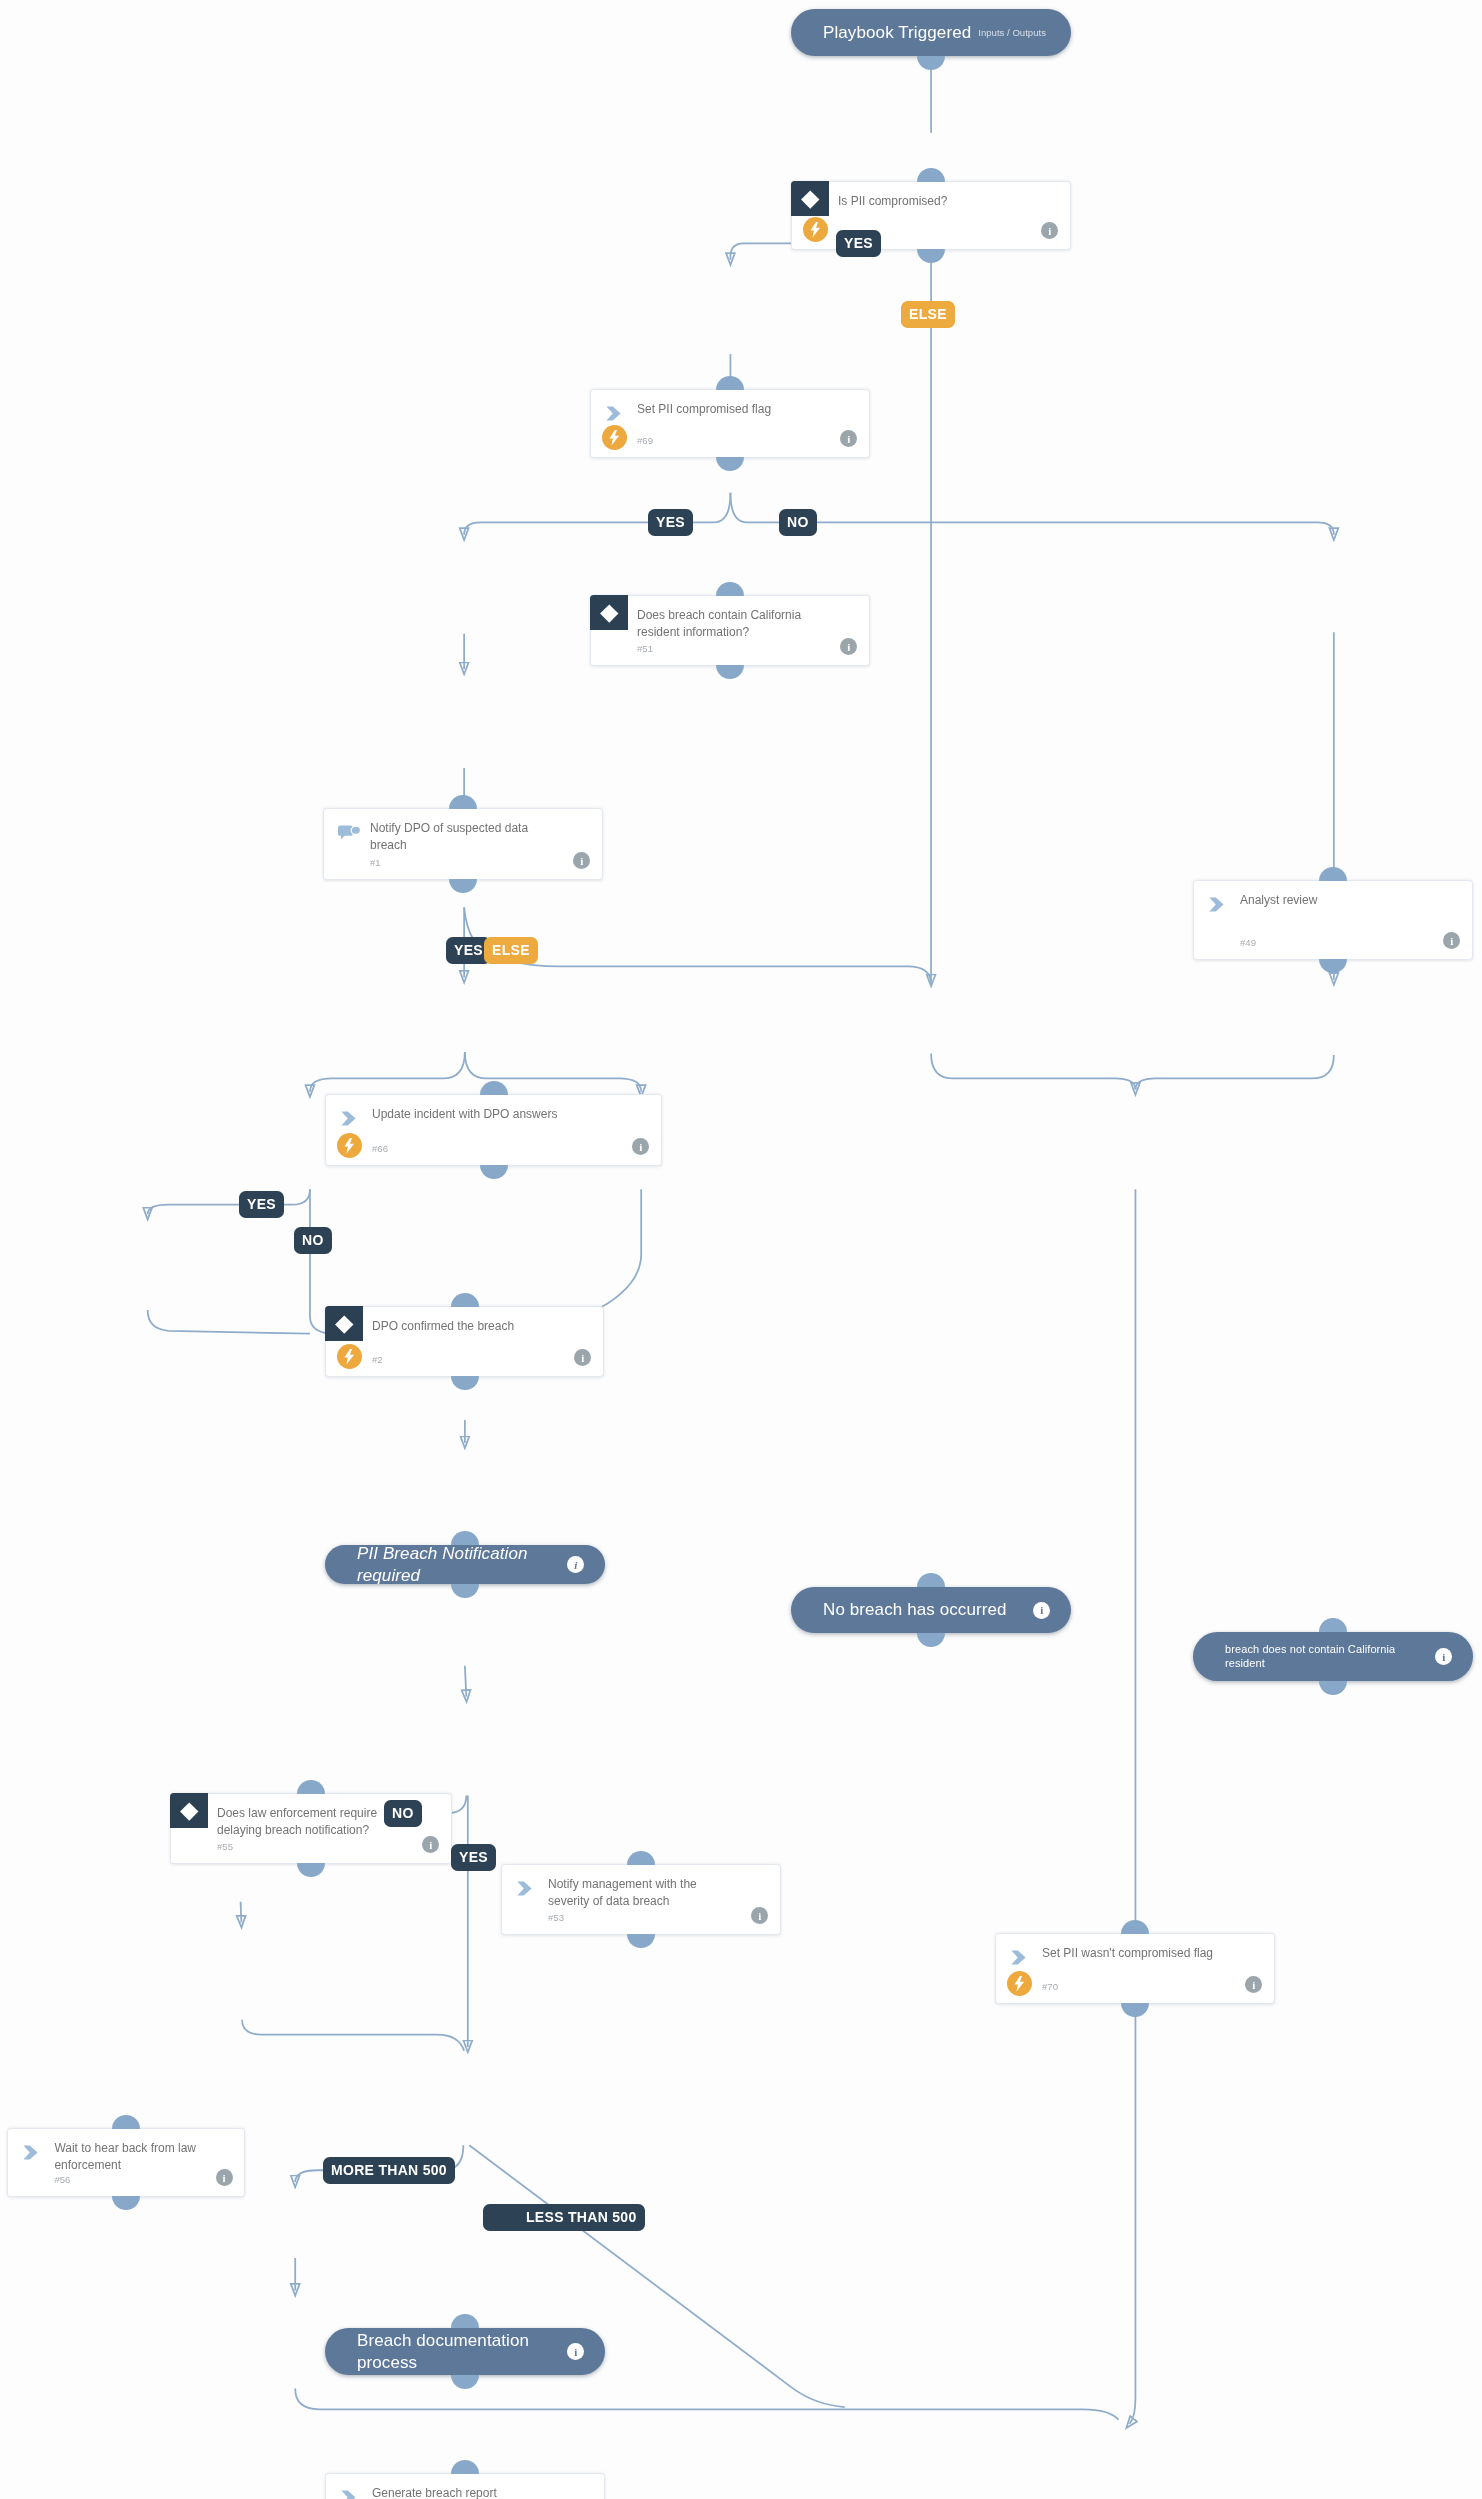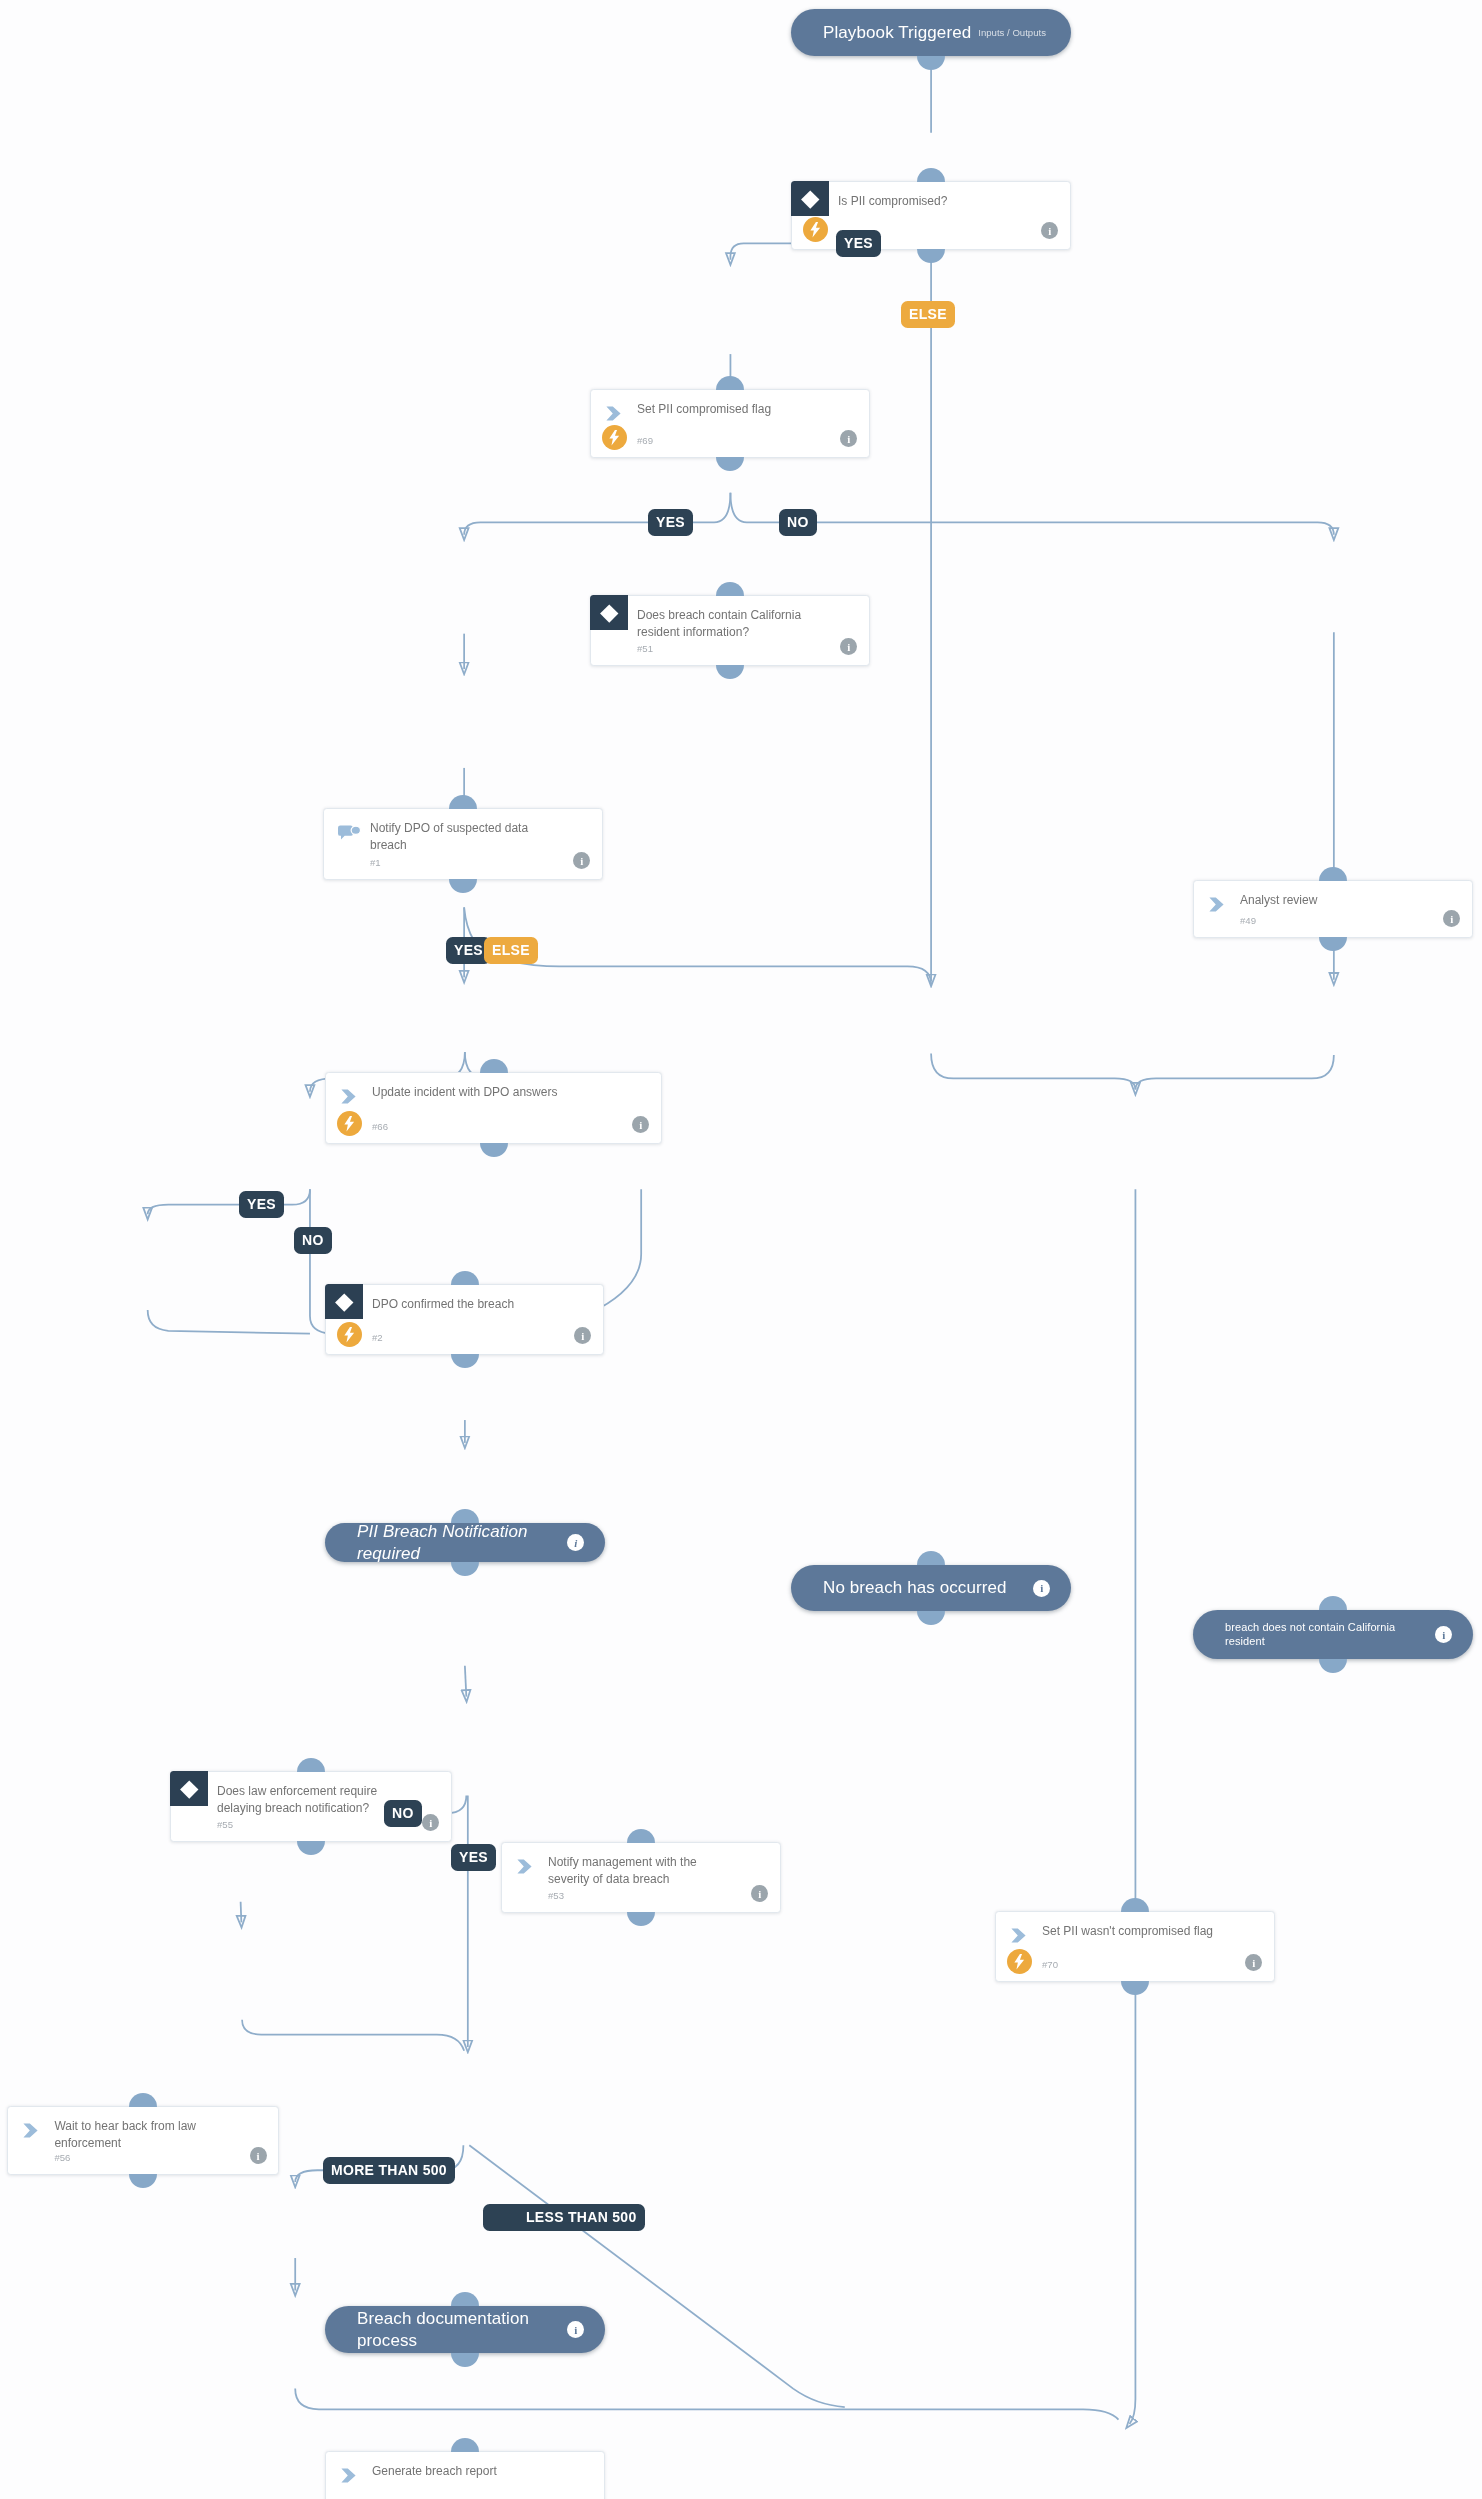--- a/index.html
+++ b/index.html
@@ -132,21 +132,21 @@
       <div class="port top"></div>
       <div class="port bottom"></div>
       <div class="icon-wrap"><svg width="23" height="20" viewBox="0 0 31 27">
           <path d="M3 2 h14 a3 3 0 0 1 3 3 v8 a3 3 0 0 1 -3 3 h-8 l-5 5 v-5 h-1 a3 3 0 0 1 -3 -3 v-8 a3 3 0 0 1 3 -3 z" fill="#9cbcda"></path>
           <ellipse cx="24" cy="8.5" rx="6.3" ry="5.6" fill="#9cbcda" stroke="#ffffff" stroke-width="1.6"></ellipse>
         </svg></div>
       <div class="title">Notify DPO of suspected data breach</div>
       <div class="num">#1</div>
       <div class="info">i</div>
     </div>
-    <div class="node card task" style="left: 1193px; top: 552px; width: 280px; height: 58px; padding-left: 45px;">
+    <div class="node card task" style="left: 1193px; top: 552px; width: 280px; height: 80px; padding-left: 45px;">
       <div class="port top"></div>
       <div class="port bottom"></div>
       <div class="icon-wrap"><svg width="17" height="17" viewBox="0 0 24 24">
           <path d="M2 2 L11 2 L22 12 L11 22 L2 22 L11 12 Z" fill="#9cbcda"></path>
         </svg></div>
       <div class="title">Analyst review</div>
       <div class="num">#49</div>
       <div class="info">i</div>
     </div>
     <div class="node card task" style="left: 325px; top: 686px; width: 337px; height: 72px;">
@@ -225,21 +225,21 @@
         </svg></div>
       <div class="title">Set PII wasn't compromised flag</div>
       <div class="num">#70</div>
       <div class="auto">
         <svg width="12.5" height="15.5" viewBox="0 0 18 22">
           <path d="M10 0 L2 12 h5 L5 22 L16 8 h-6 L13 0 z" fill="#ffffff"></path>
         </svg>
       </div>
       <div class="info">i</div>
     </div>
-    <div class="node card task" style="left: 7.4px; top: 1230px; width: 272px; height: 69px;">
+    <div class="node card task" style="left: 7.4px; top: 1230px; width: 238px; height: 69px;">
       <div class="port top"></div>
       <div class="port bottom"></div>
       <div class="icon-wrap"><svg width="17" height="17" viewBox="0 0 24 24">
           <path d="M2 2 L11 2 L22 12 L11 22 L2 22 L11 12 Z" fill="#9cbcda"></path>
         </svg></div>
       <div class="title">Wait to hear back from law enforcement</div>
       <div class="num">#56</div>
       <div class="info">i</div>
     </div>
     <div class="node pill section" style="left: 325px; top: 1361px; width: 280px; height: 47px;">

